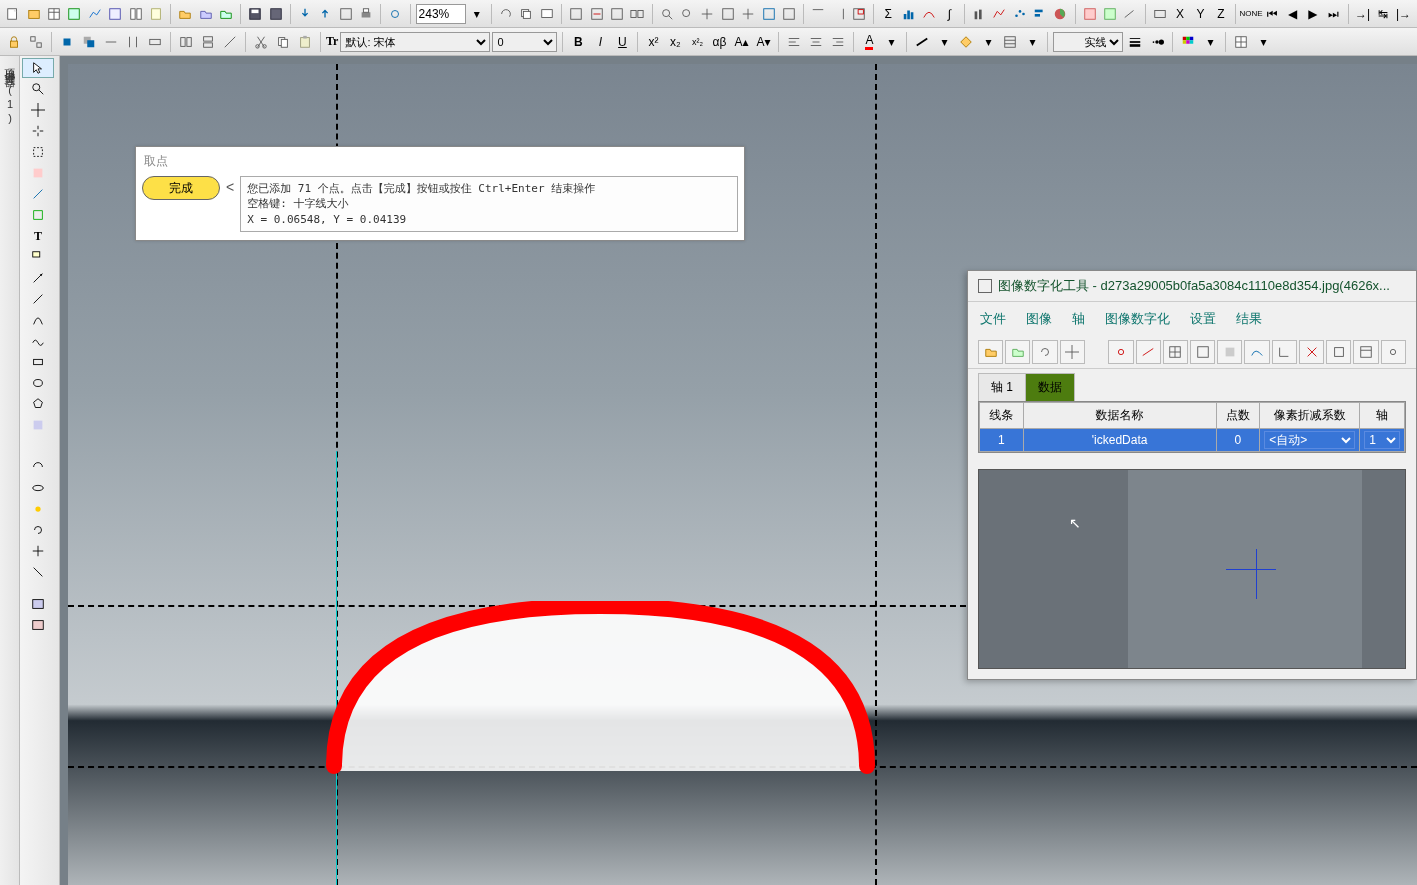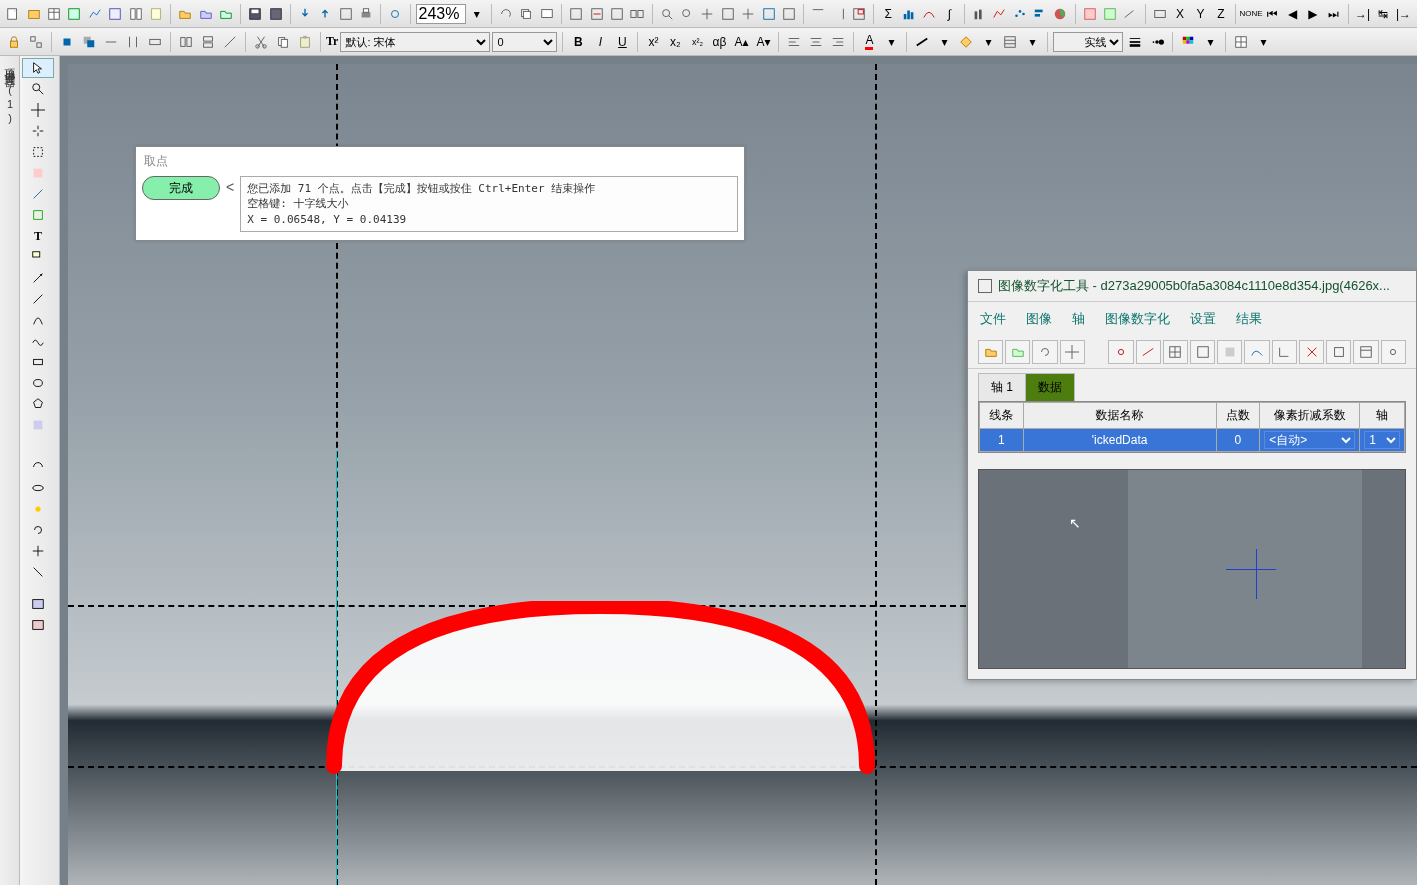--- a/index.html
+++ b/index.html
@@ -1,21 +1,21 @@
 <!DOCTYPE html>
 <html><head>
 <meta charset="utf-8">
 <style>
 * { margin: 0; padding: 0; box-sizing: border-box; }
 body { font-family: "SimSun", "宋体", sans-serif; font-size: 12px; background: #e8e8e8; overflow: hidden; width: 1417px; height: 885px; position: relative; }
 
 .toolbar-row { display: flex; align-items: center; background: linear-gradient(#f4f4f4, #e0e0e0); border-bottom: 1px solid #bbb; padding: 2px 4px; gap: 2px; height: 28px; }
 .tb-btn { width: 20px; height: 20px; display: inline-flex; align-items: center; justify-content: center; border: 1px solid transparent; cursor: pointer; }
 .sep { width: 1px; height: 20px; background: #bbb; margin: 0 3px; }
-.zoom-input { width: 50px; height: 20px; font-size: 16px; padding: 0 2px; border: 1px solid #999; }
+.zoom-input { width: 50px; height: 20px; font-size: 12px; padding: 0 2px; border: 1px solid #999; }
 .font-select { width: 150px; height: 20px; font-size: 11px; border: 1px solid #999; }
 .size-select { width: 65px; height: 20px; font-size: 11px; border: 1px solid #999; }
 .line-select { width: 70px; height: 20px; font-size: 11px; border: 1px solid #999; text-align: right; }
 
 .main-area { display: flex; height: calc(100% - 56px); }
 .side-panel { width: 20px; background: linear-gradient(90deg,#f0f0f0,#e4e4e4); border-right: 1px solid #bbb; writing-mode: vertical-rl; text-orientation: upright; font-size: 11px; padding: 4px 2px; display: flex; flex-direction: column; gap: 20px; color: #333; }
 .side-label { letter-spacing: 2px; cursor: pointer; }
 .tool-palette { width: 40px; background: linear-gradient(90deg,#f4f4f4,#e6e6e6); border-right: 1px solid #bbb; display: flex; flex-direction: column; padding: 2px; gap: 1px; }
 .tool-btn { width: 32px; height: 20px; display: flex; align-items: center; justify-content: center; cursor: pointer; border: 1px solid transparent; }
 .tool-btn.active { border: 1px solid #7aa; background: #def; }
@@ -24,21 +24,21 @@
 .canvas-image { position: absolute; top: 8px; left: 8px; right: 0; bottom: 0; background: linear-gradient(#7a8590 0%, #95a0a8 40%, #c5cbcf 78%, #222b33 80%, #aeb4b8 100%); }
 .droplet { position: absolute; left: 264px; top: 545px; width: 553px; height: 175px; }
 .droplet svg { width: 100%; height: 100%; }
 .grid-line { position: absolute; border-color: #000; }
 .gl-v { width: 0; top: 8px; bottom: 0; border-left: 2px dashed #000; }
 .gl-h { height: 0; left: 8px; right: 0; border-top: 2px dashed #000; }
 
 .command-box { position: absolute; top: 90px; left: 75px; width: 610px; background: #fff; border: 1px solid #888; box-shadow: 0 0 3px rgba(0,0,0,.15); }
 .cmd-title { font-size: 12px; color: #888; padding: 6px 8px 2px; }
 .cmd-body { display: flex; padding: 4px 6px 8px; gap: 6px; align-items: flex-start; }
-.done-btn { width: 78px; height: 24px; border: 1px solid #666; border-radius: 12px; background: #86efac; cursor: pointer; font-size: 12px; }
+.done-btn { width: 78px; height: 24px; border: 1px solid #666; border-radius: 12px; background: #fde047; cursor: pointer; font-size: 12px; }
 .chev { font-size: 14px; color: #555; padding-top: 3px; }
 .cmd-msg { flex: 1; border: 1px solid #aaa; background: #fdfdfd; padding: 4px 6px; font-size: 11px; line-height: 1.4; color: #333; font-family: "SimSun", monospace; }
 
 .dig-window { position: absolute; top: 214px; left: 907px; right: 0; background: #f0f0f0; border: 1px solid #888; box-shadow: -2px 2px 6px rgba(0,0,0,.25); }
 .dig-title { display: flex; align-items: center; gap: 6px; padding: 6px 10px; border-bottom: 1px solid #ccc; font-size: 13px; color: #14532d; }
 .dig-title-icon { width: 14px; height: 14px; border: 1px solid #666; }
 .dig-menu { display: flex; gap: 20px; padding: 8px 12px; font-size: 13px; color: #0f766e; }
 .dig-menu span { cursor: pointer; }
 .dig-toolbar { display: flex; gap: 2px; padding: 4px 10px; border-bottom: 1px solid #ccc; }
 .dig-tb-btn { width: 26px; height: 24px; border: 1px solid #bbb; background: #f4f4f4; cursor: pointer; display: flex; align-items: center; justify-content: center; }

